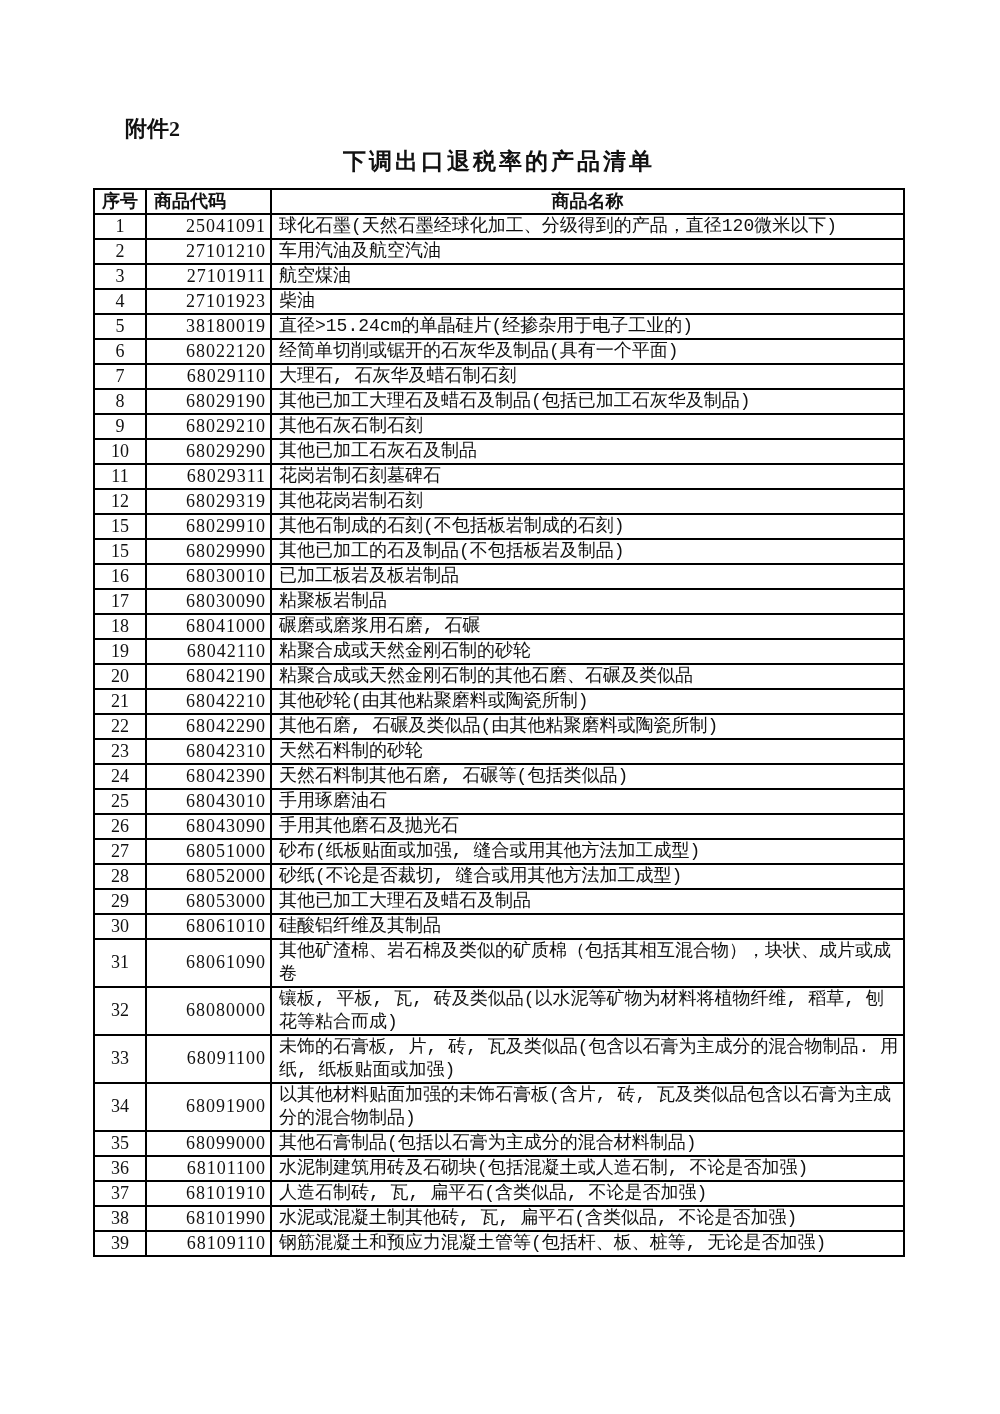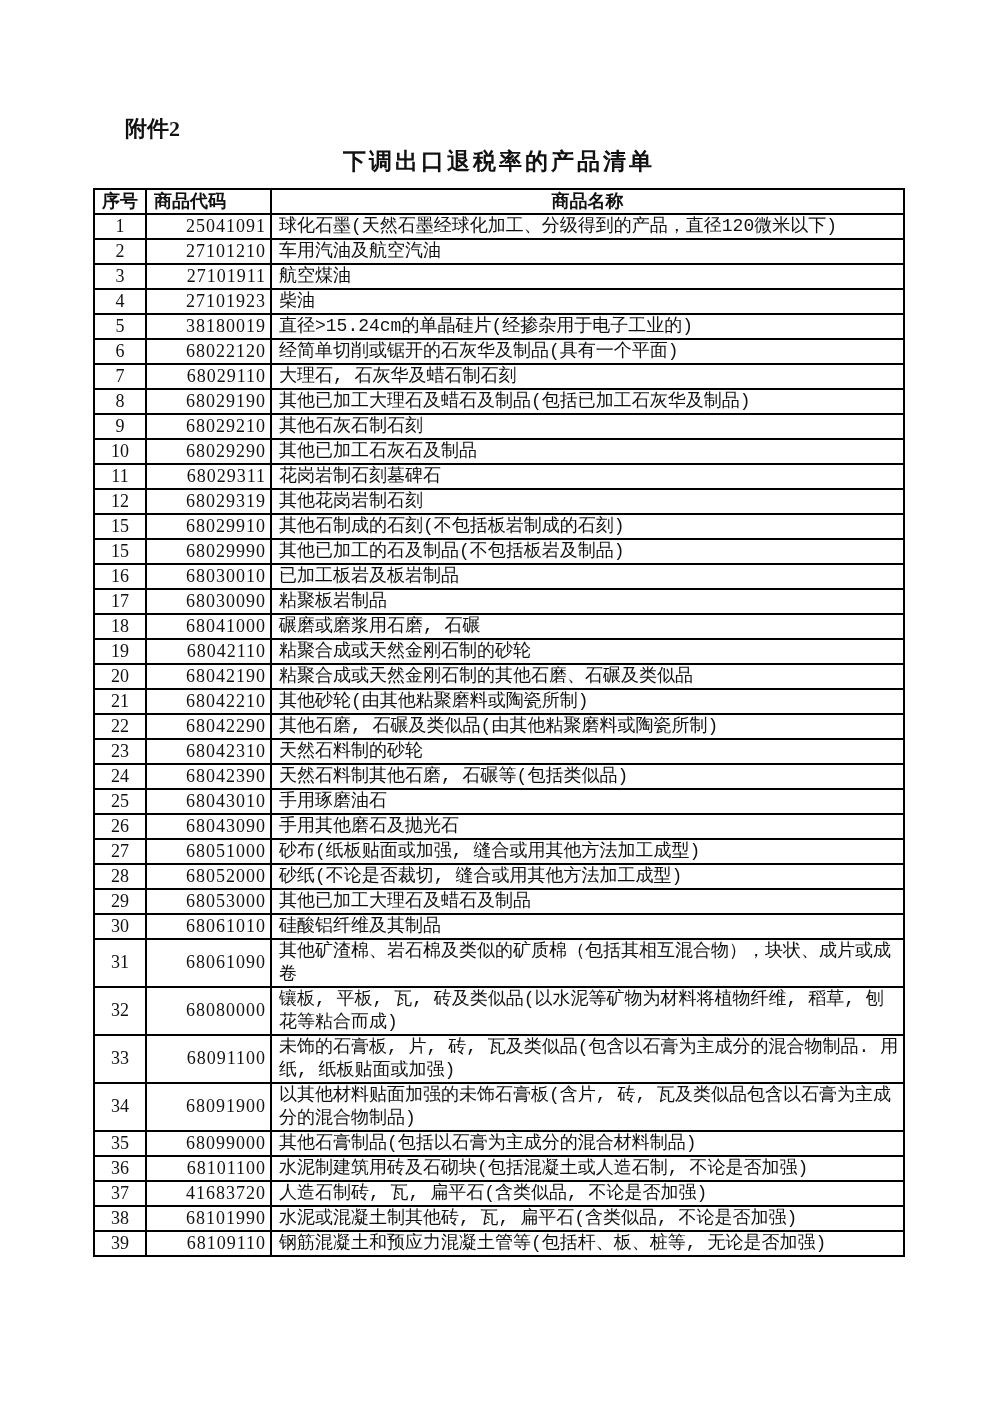--- a/index.html
+++ b/index.html
@@ -251,21 +251,21 @@
           <td class="cell-code">68099000</td>
           <td class="cell-name">其他石膏制品(包括以石膏为主成分的混合材料制品)</td>
         </tr>
         <tr>
           <td class="cell-no">36</td>
           <td class="cell-code">68101100</td>
           <td class="cell-name">水泥制建筑用砖及石砌块(包括混凝土或人造石制, 不论是否加强)</td>
         </tr>
         <tr>
           <td class="cell-no">37</td>
-          <td class="cell-code">41683720</td>
+          <td class="cell-code">68101910</td>
           <td class="cell-name">人造石制砖, 瓦, 扁平石(含类似品, 不论是否加强)</td>
         </tr>
         <tr>
           <td class="cell-no">38</td>
           <td class="cell-code">68101990</td>
           <td class="cell-name">水泥或混凝土制其他砖, 瓦, 扁平石(含类似品, 不论是否加强)</td>
         </tr>
         <tr>
           <td class="cell-no">39</td>
           <td class="cell-code">68109110</td>

